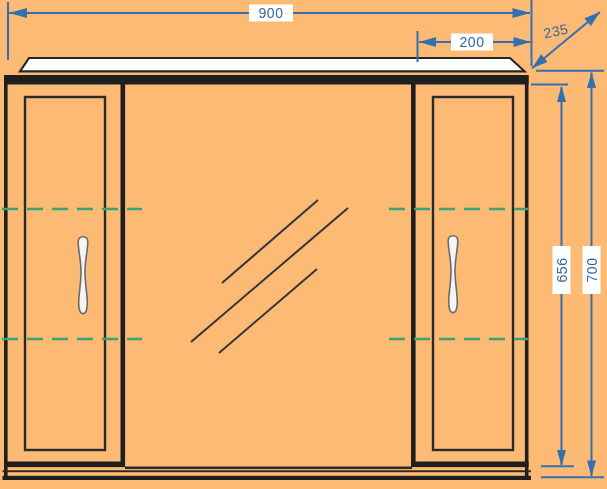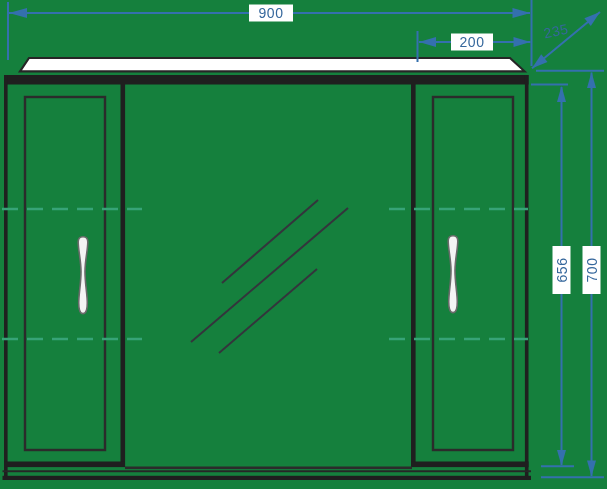--- a/index.html
+++ b/index.html
@@ -5,21 +5,21 @@
   html, body {
     margin: 0;
     padding: 0;
     background: #ffffff;
     font-family: "Liberation Sans", sans-serif;
   }
   .stage {
     position: relative;
     width: 607px;
     height: 489px;
-    background: #15803d;
+    background: #fdba74;
     overflow: hidden;
   }
   svg { display: block; }
   .dim-text {
     font-family: "Liberation Sans", sans-serif;
     font-size: 14px;
     fill: #35679c;
     letter-spacing: 0.5px;
   }
 </style>

